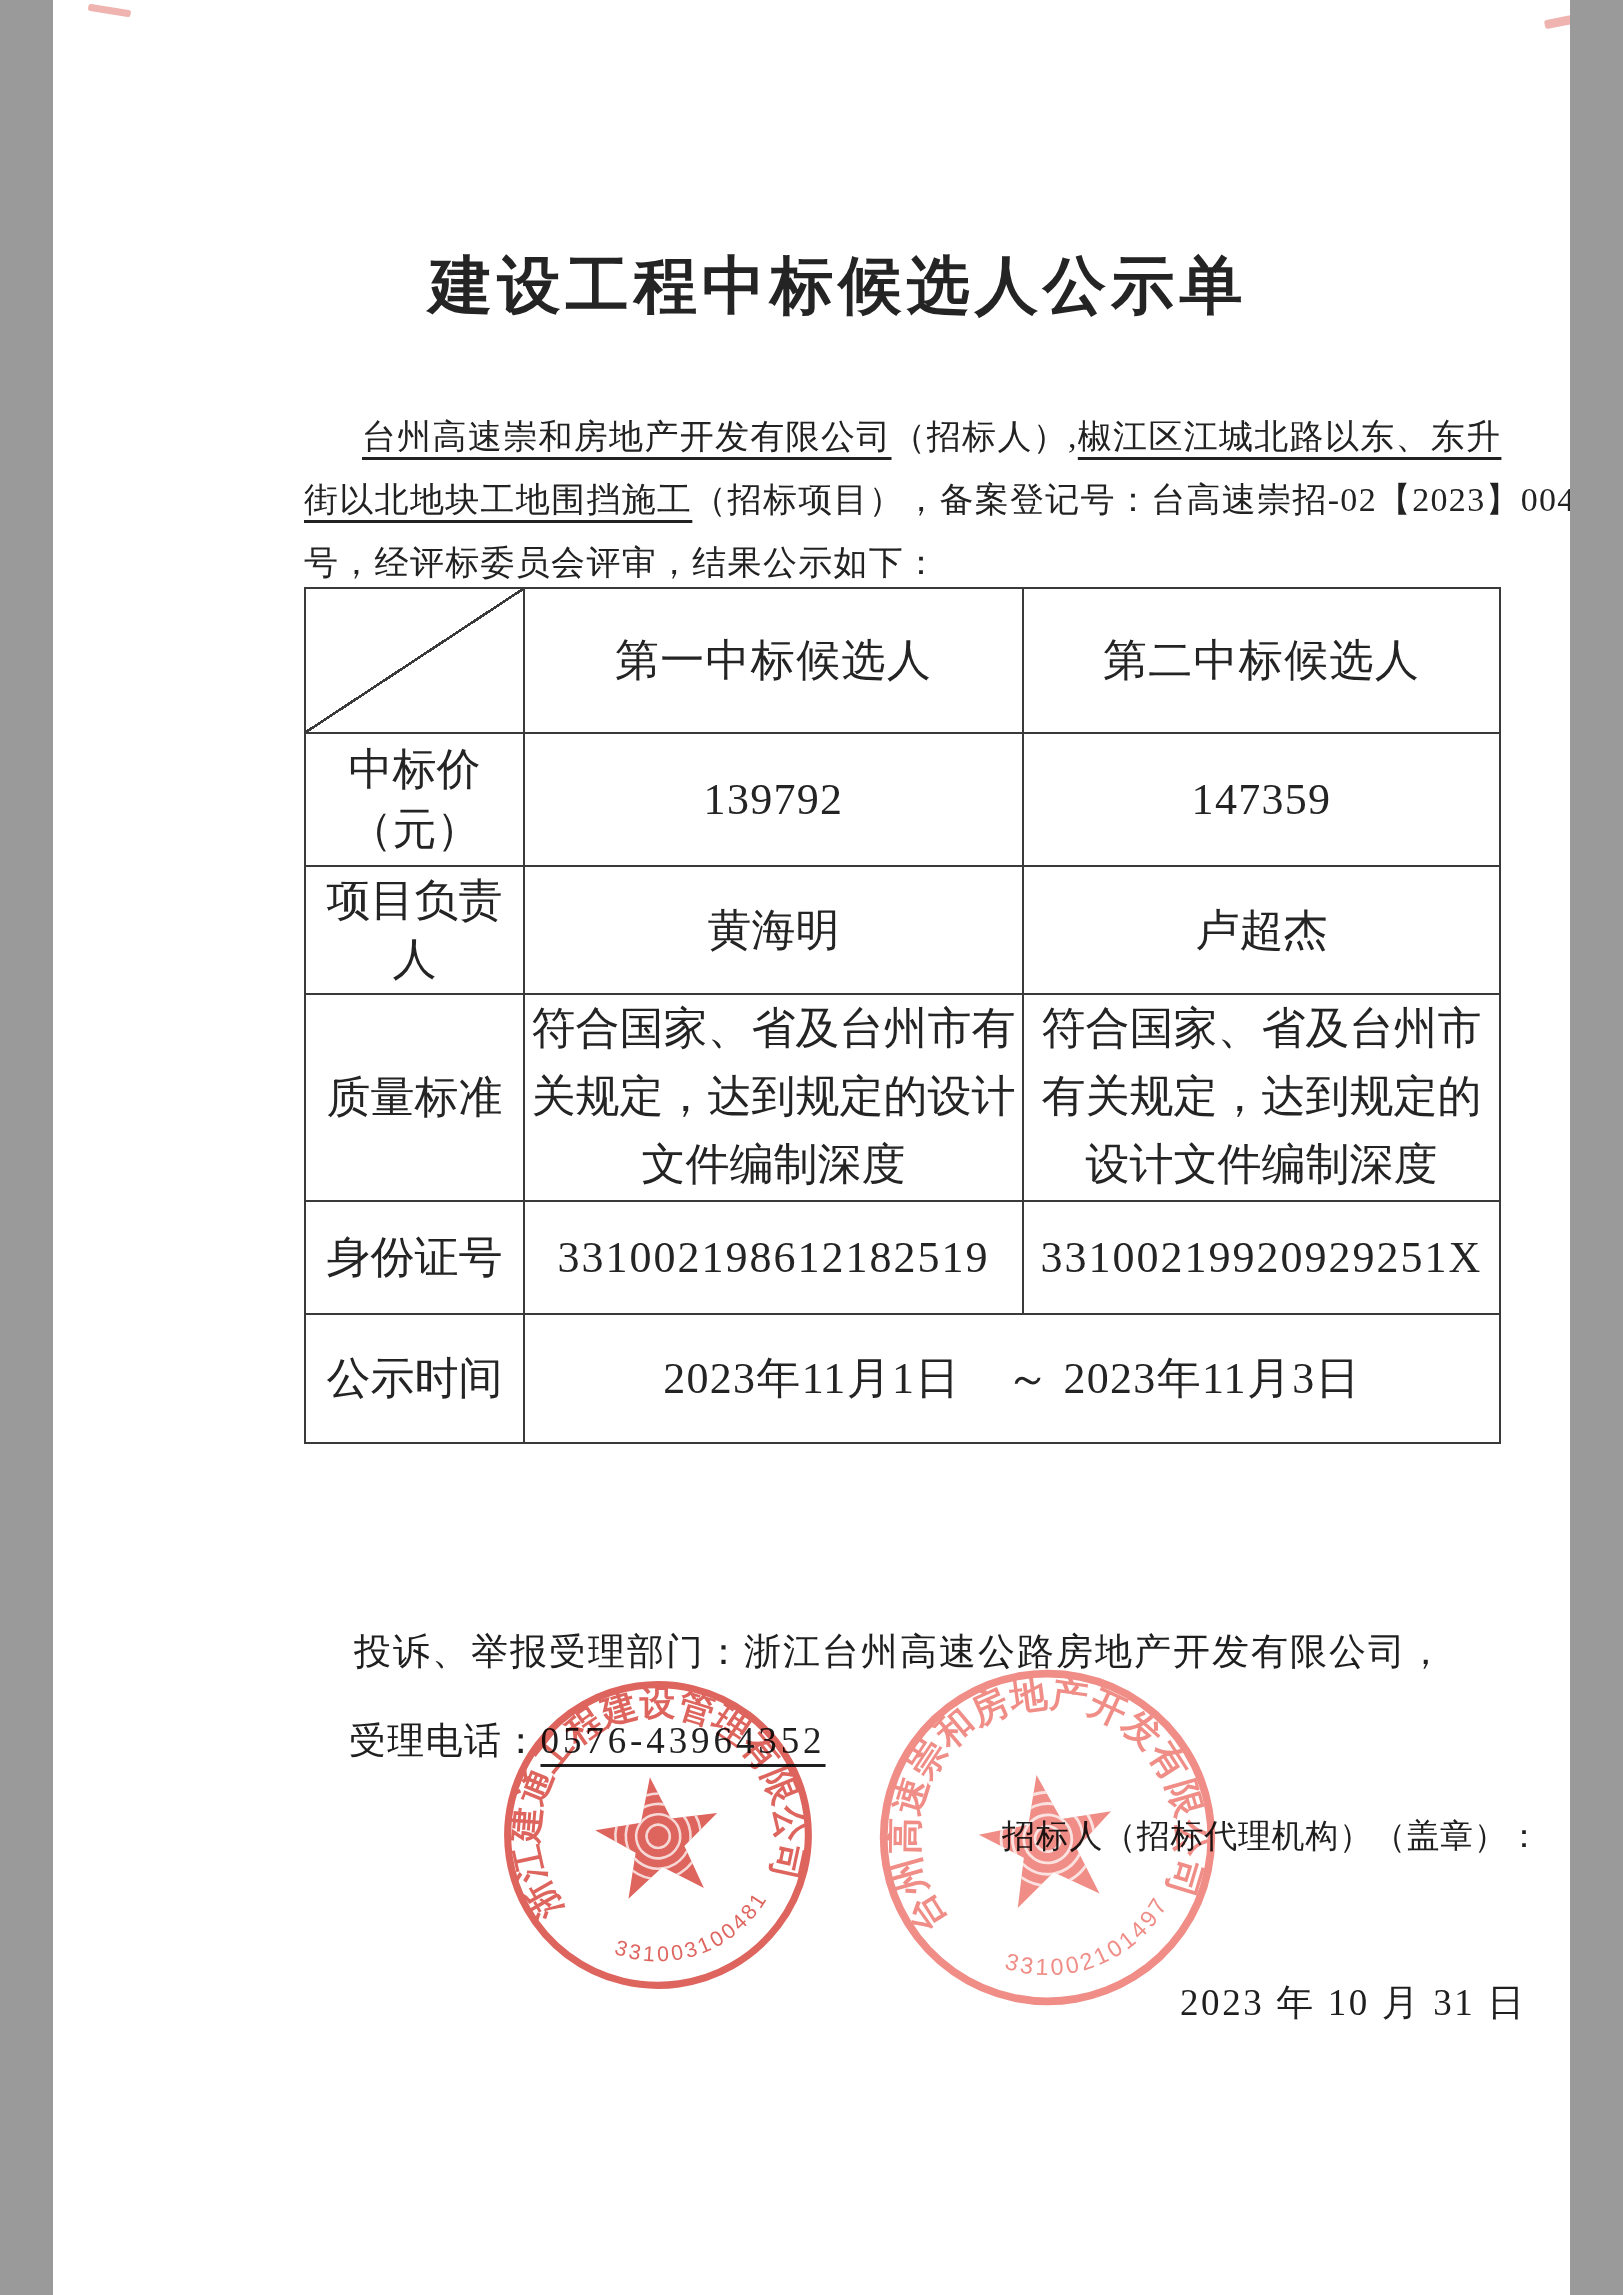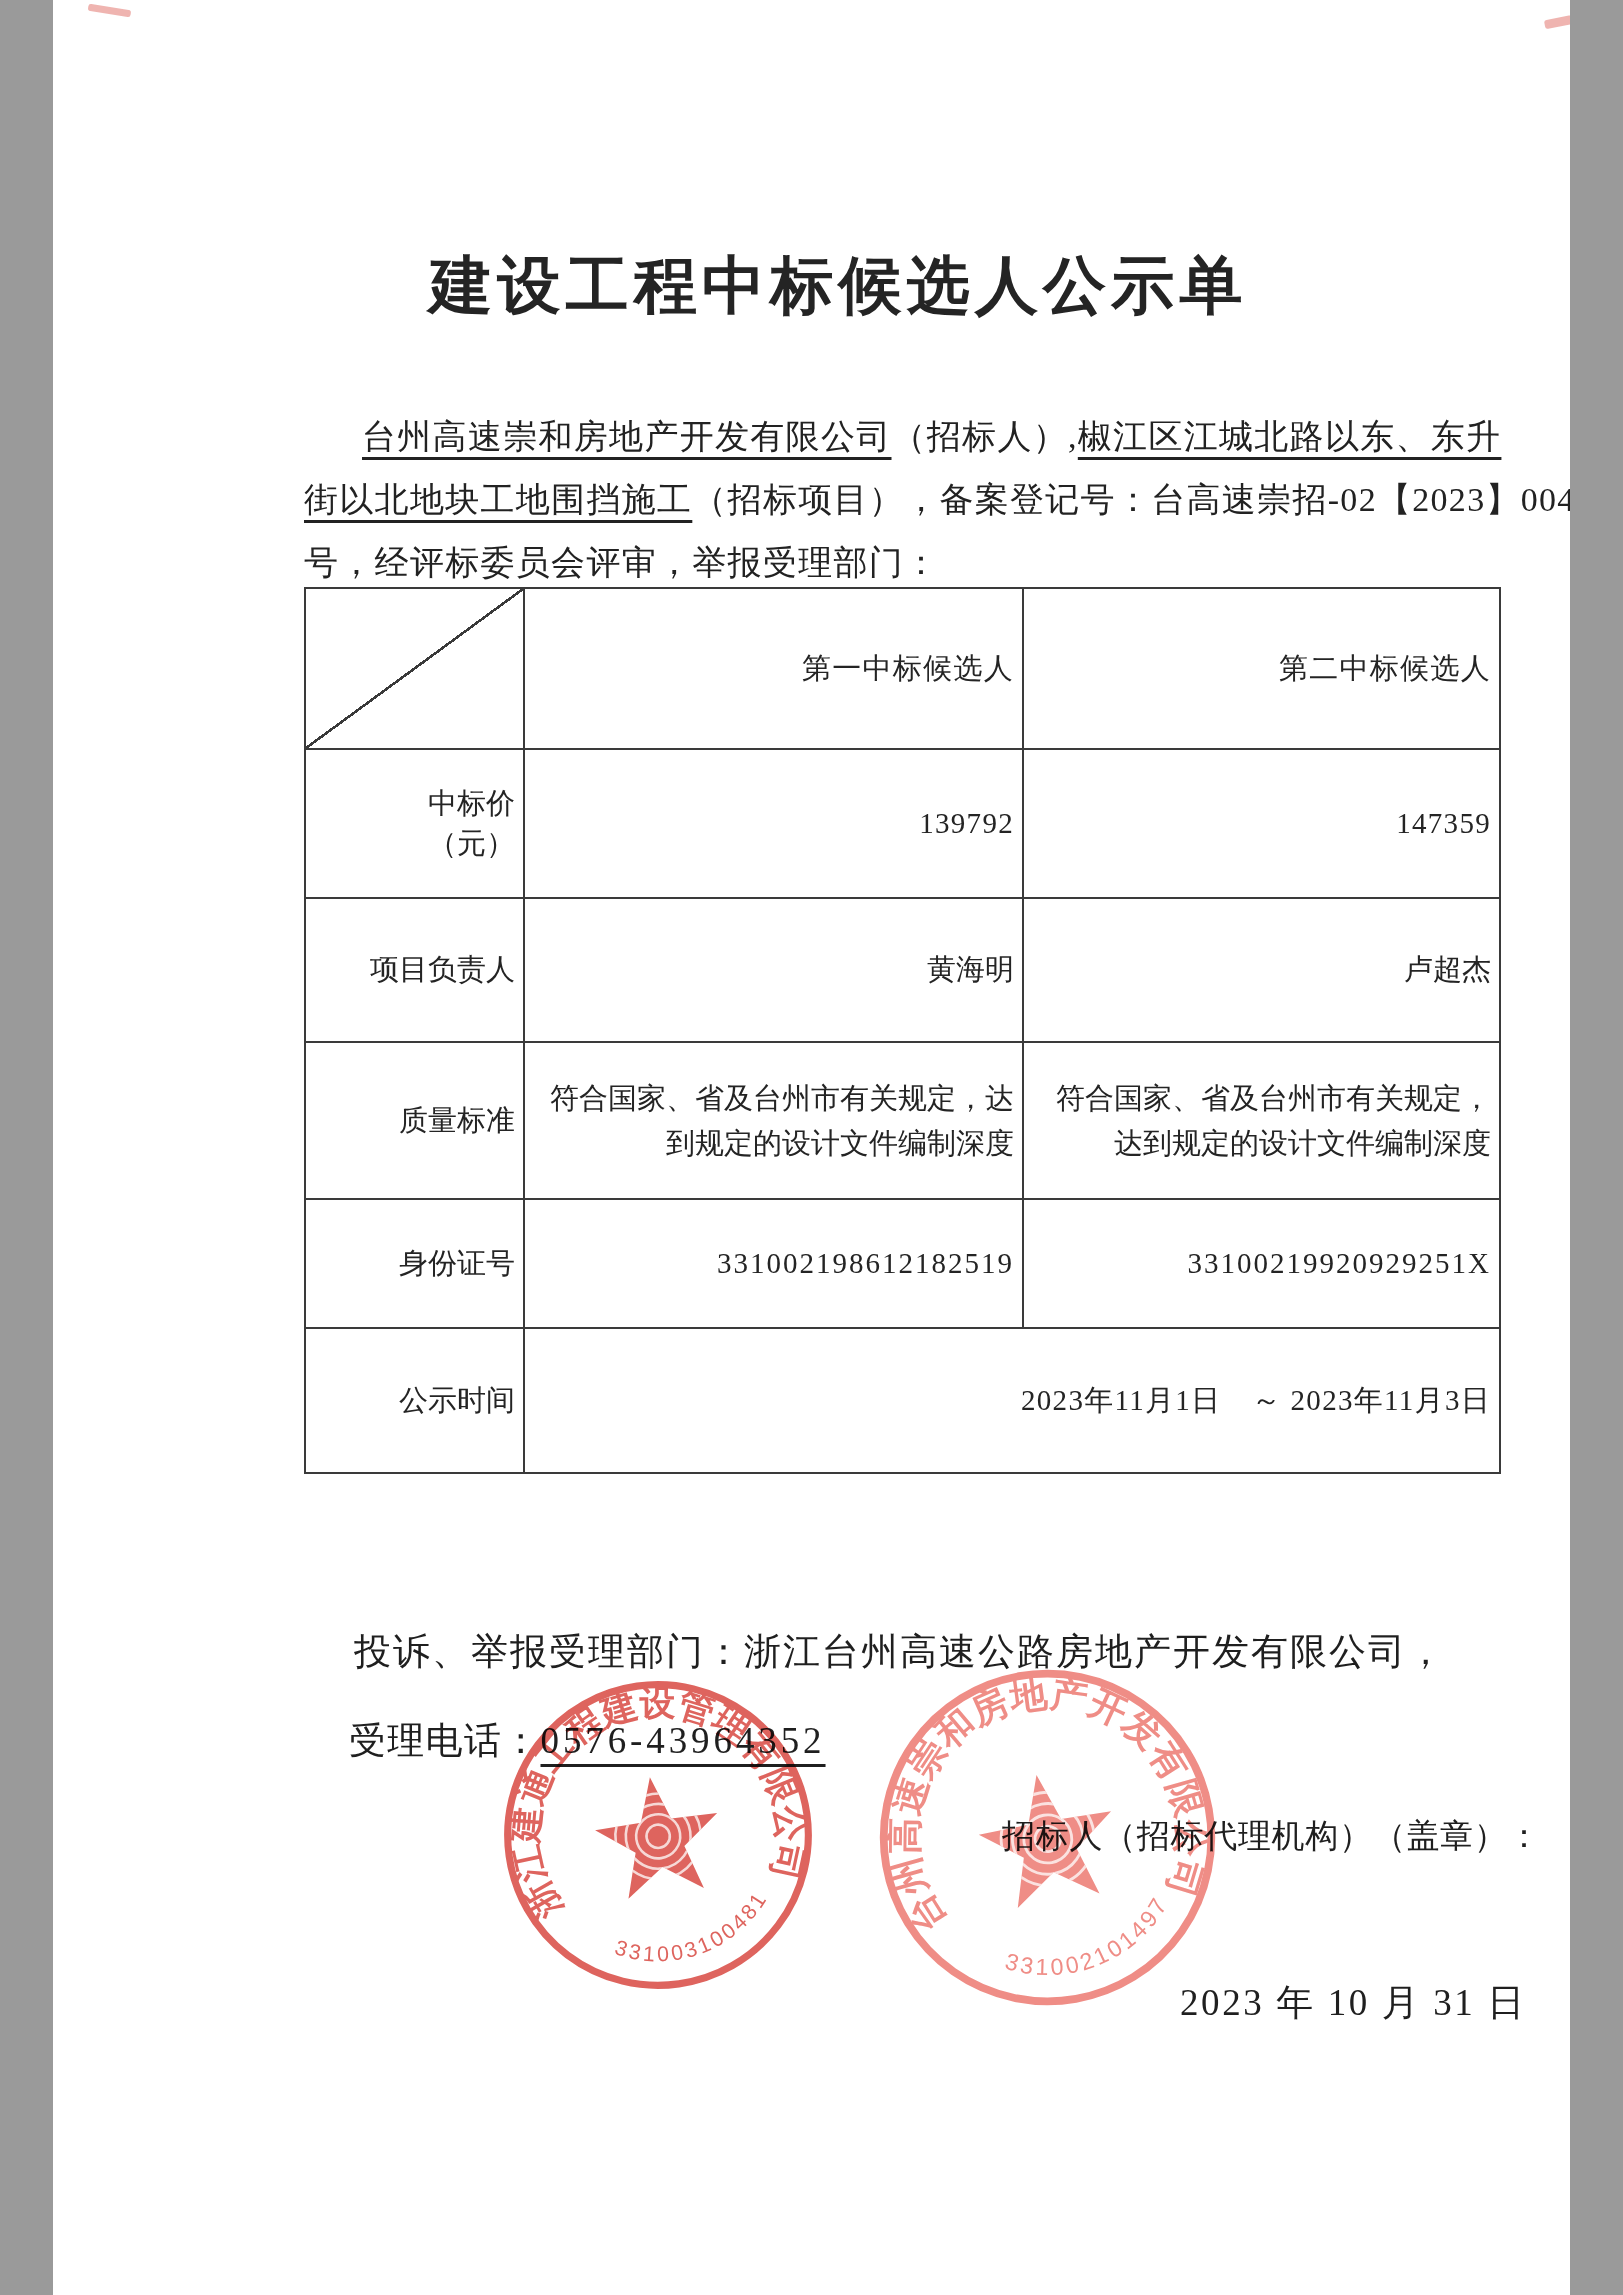--- a/index.html
+++ b/index.html
@@ -16,22 +16,22 @@
   }
   
   .intro { position:absolute; left:251px; top:411px; width:1198px;
            font-size:34px; letter-spacing:1.3px; color:#222; }
   .intro .ln { height:63px; line-height:52px; white-space:nowrap; }
   .ln1 { padding-left:58px; }
   .u { text-decoration:underline; text-decoration-thickness:2.6px; text-underline-offset:9.2px; }
   
   .tbl { position:absolute; left:251px; top:587px; width:1194px;
          border-collapse:collapse; table-layout:fixed; }
-  .tbl td { border:2.6px solid #3a3a3a; text-align:right; vertical-align:middle;
-            font-size:29px; padding:8px; color:#242424; }
+  .tbl td { border:2.6px solid #3a3a3a; text-align:center; vertical-align:middle;
+            font-size:44px; padding:0; color:#242424; }
   tr.r0 td{ height:143px; } tr.r1 td{ height:115px; } tr.r2 td{ height:131px; }
   tr.r3 td{ height:126px; } tr.r4 td{ height:111px; } tr.r5 td{ height:139px; }
   tr.r6 td{ height:111px; } tr.r7 td{ height:127px; }
   .hdr { font-size:29px; letter-spacing:1.3px; }
   .diagcell { position:relative; }
   .diag {
     position:absolute; inset:0;
     background:linear-gradient(to bottom right,
       transparent calc(50% - 1.3px), #3a3a3a calc(50% - 1.3px),
       #3a3a3a calc(50% + 1.3px), transparent calc(50% + 1.3px));
@@ -67,21 +67,21 @@
 
   <div class="noise n1"></div>
   <div class="noise n2"></div>
   <div class="noise n3"></div>
 
   <div class="title">建设工程中标候选人公示单</div>
 
   <div class="intro">
     <div class="ln ln1"><span class="u">台州高速崇和房地产开发有限公司</span><span>（招标人）,</span><span class="u">椒江区江城北路以东、东升</span></div>
     <div class="ln"><span class="u">街以北地块工地围挡施工</span><span>（招标项目），备案登记号：台高速崇招-02【2023】004</span></div>
-    <div class="ln">号，经评标委员会评审，举报受理部门：</div>
+    <div class="ln">号，经评标委员会评审，结果公示如下：</div>
   </div>
 
   <table class="tbl">
     <colgroup>
         <col style="width:219px">
         <col style="width:499px">
         <col style="width:477px">
       </colgroup>
     <tbody>
         <tr class="r0">

